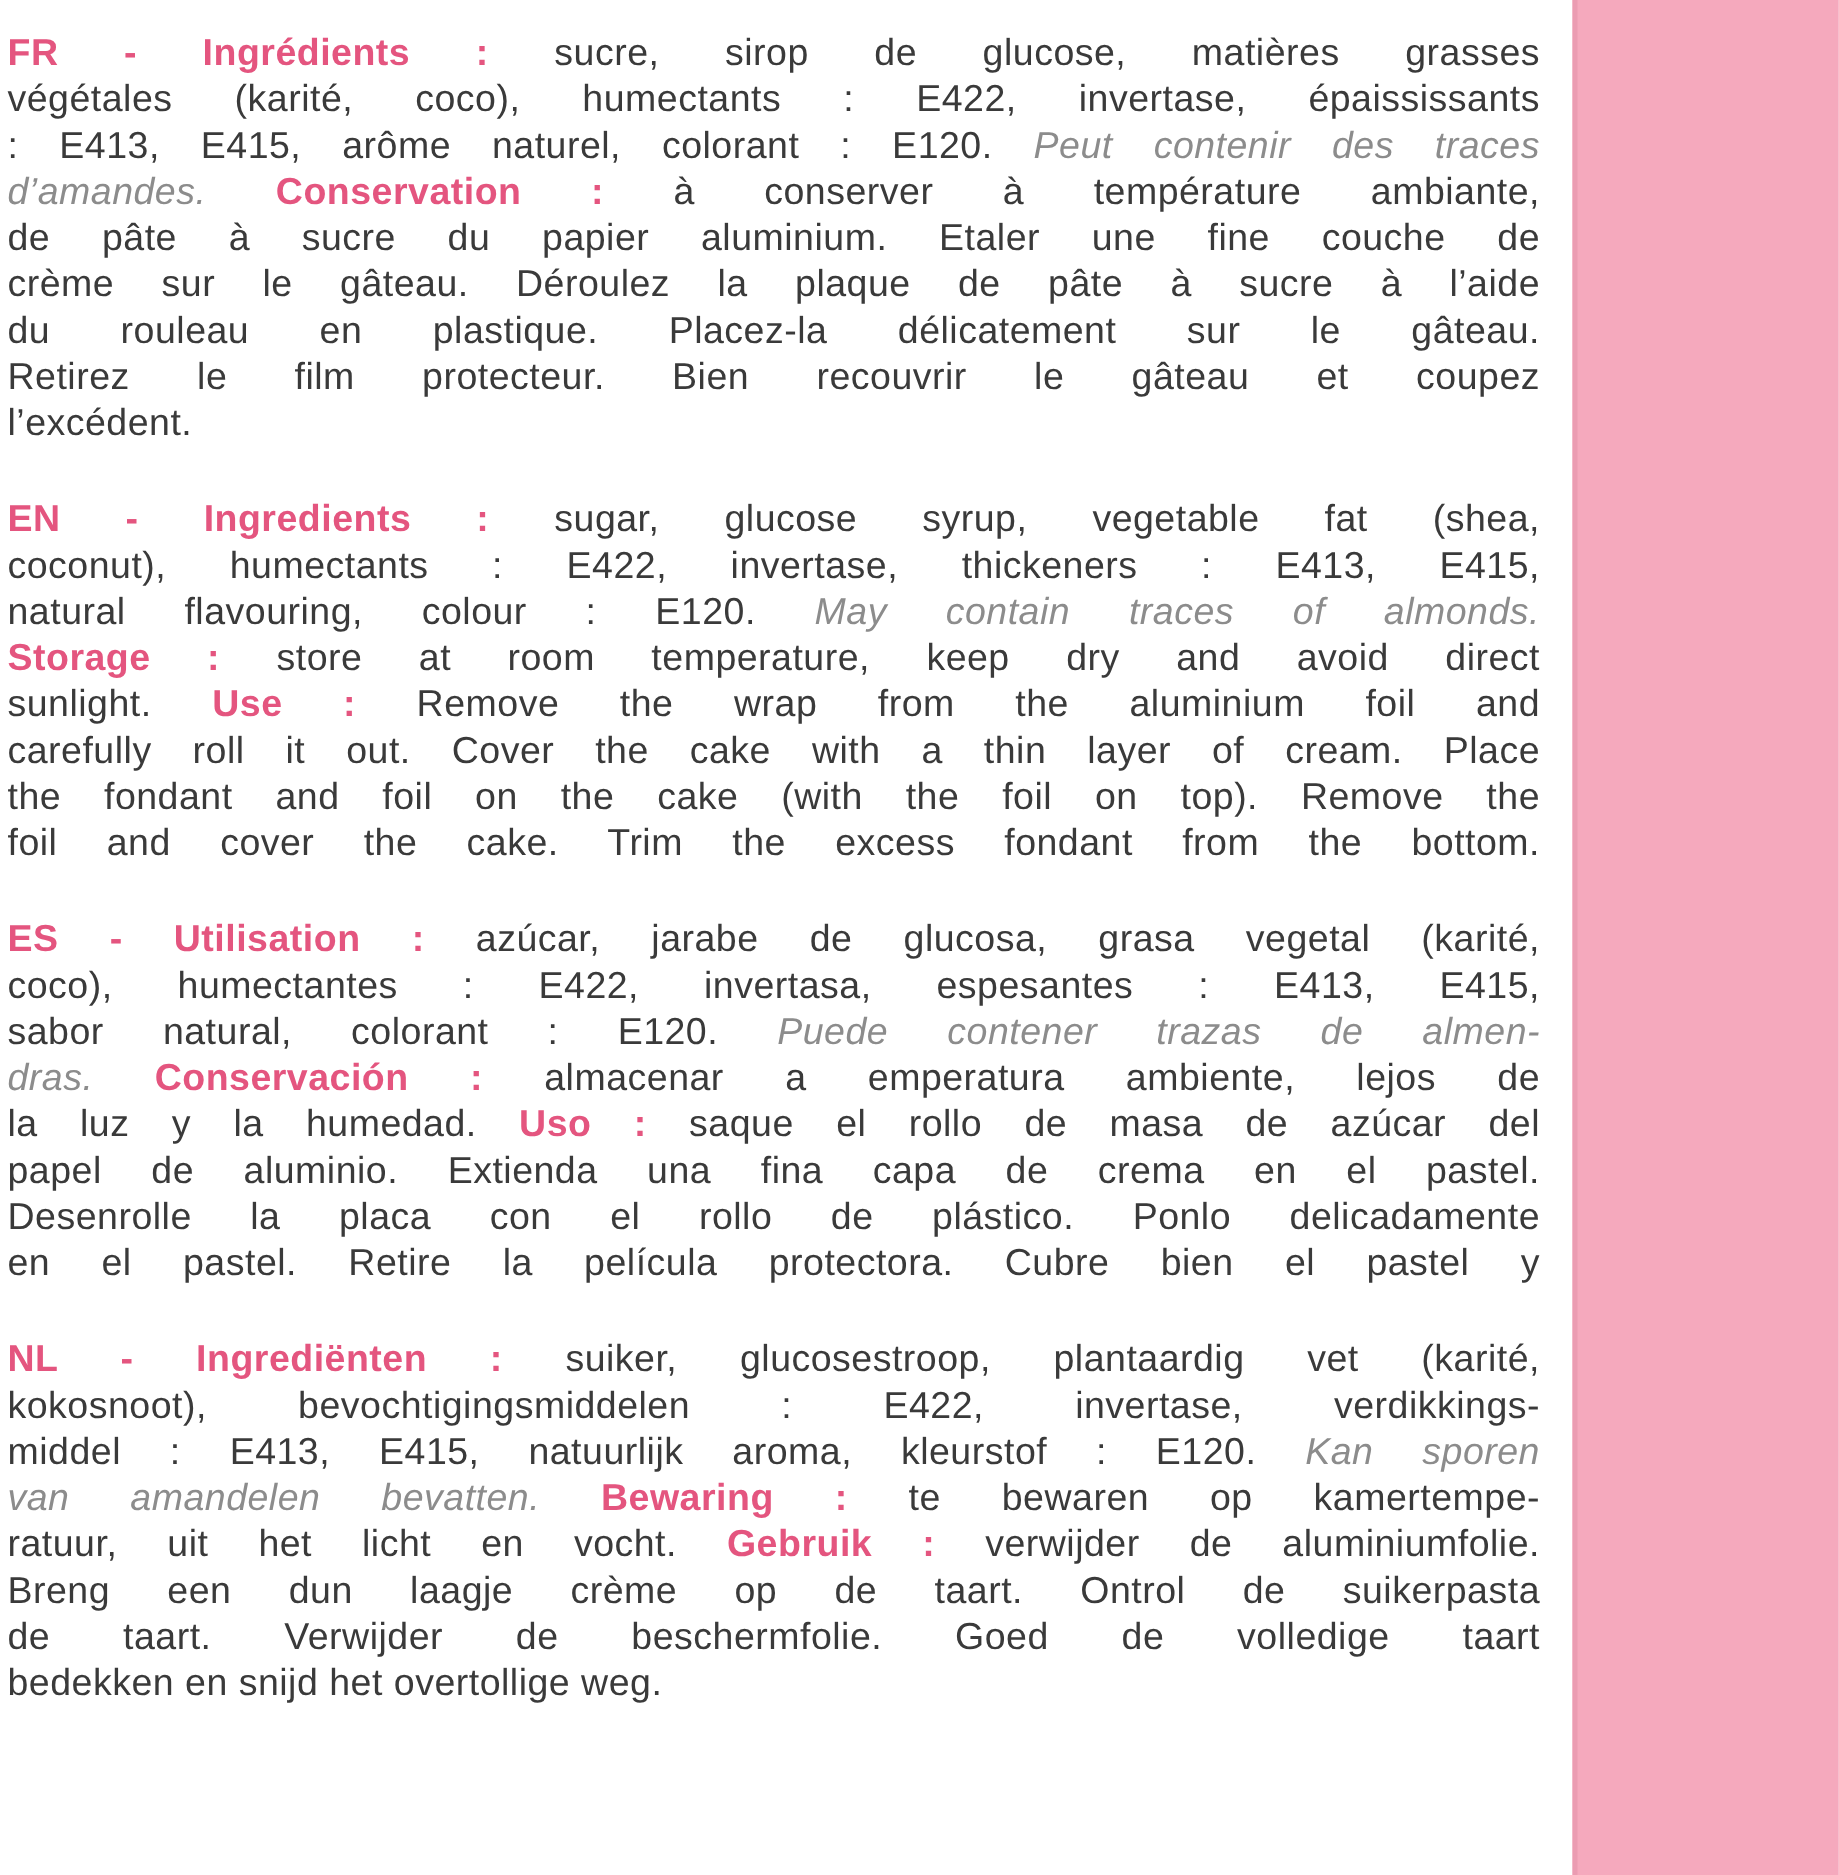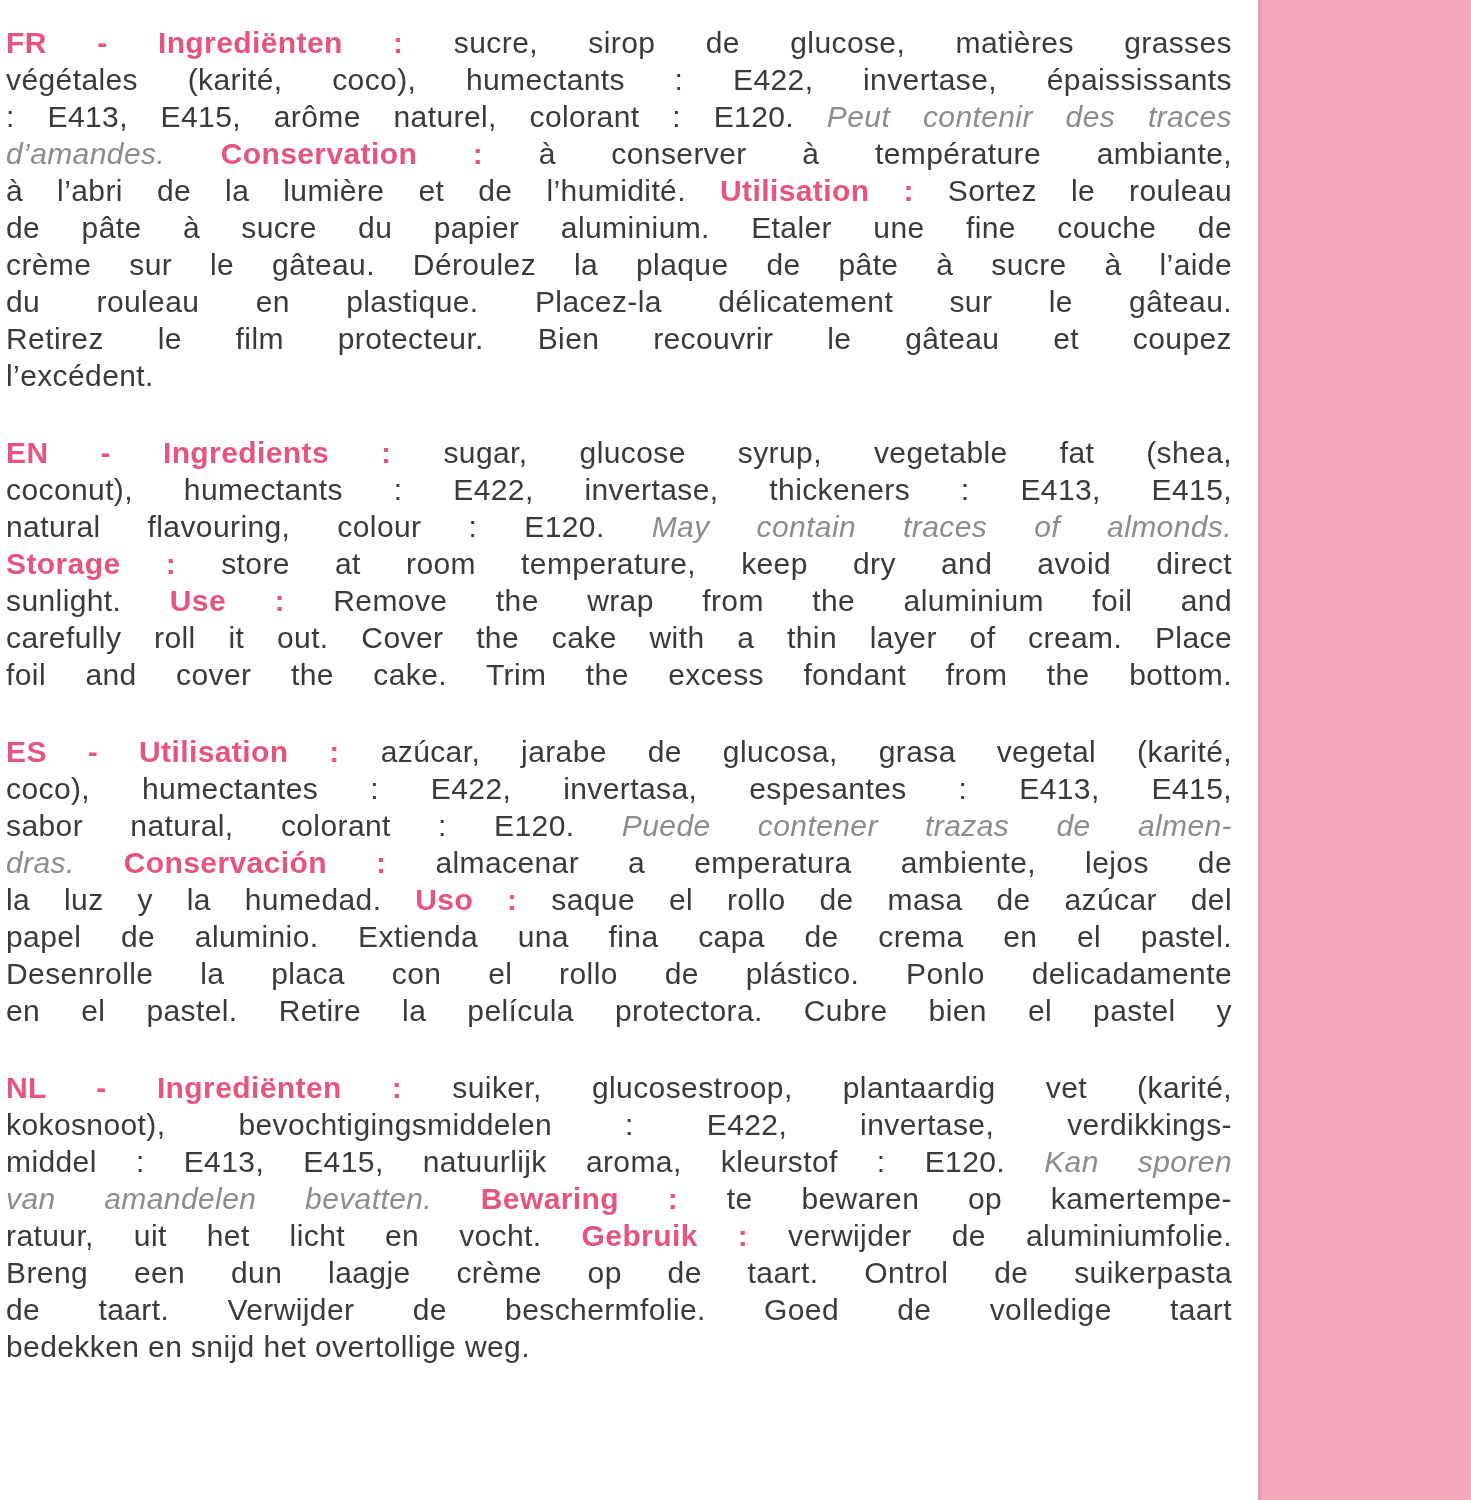--- a/index.html
+++ b/index.html
@@ -48,38 +48,38 @@
     height:1500px;
     background:var(--bar);
     border-left:4px solid var(--bar-edge);
   }
 </style>
 </head>
 <body>
 
 <div class="label-text">
     <div class="paragraph">
-      <div class="line"><span class="h">FR - Ingrediënten : </span><span class="b">sucre, sirop de glucose, matières grasses</span></div>
+      <div class="line"><span class="h">FR - Ingrédients : </span><span class="b">sucre, sirop de glucose, matières grasses</span></div>
       <div class="line"><span class="b">végétales (karité, coco), humectants : E422, invertase, épaississants</span></div>
       <div class="line"><span class="b">: E413, E415, arôme naturel, colorant : E120. </span><span class="n">Peut contenir des traces</span></div>
       <div class="line"><span class="n">d’amandes. </span><span class="h">Conservation : </span><span class="b">à conserver à température ambiante,</span></div>
-      <div class="line"><span class="b">à l’abri de la lumière et de l’humidité. </span><span class="h">Utilisation : </span><span class="b">Sortez le rouleau</span></div>
       <div class="line"><span class="b">de pâte à sucre du papier aluminium. Etaler une fine couche de</span></div>
       <div class="line"><span class="b">crème sur le gâteau. Déroulez la plaque de pâte à sucre à l’aide</span></div>
       <div class="line"><span class="b">du rouleau en plastique. Placez-la délicatement sur le gâteau.</span></div>
       <div class="line"><span class="b">Retirez le film protecteur. Bien recouvrir le gâteau et coupez</span></div>
       <div class="line left"><span class="b">l’excédent.</span></div>
     </div>
     <div class="paragraph">
       <div class="line"><span class="h">EN - Ingredients : </span><span class="b">sugar, glucose syrup, vegetable fat (shea,</span></div>
       <div class="line"><span class="b">coconut), humectants : E422, invertase, thickeners : E413, E415,</span></div>
       <div class="line"><span class="b">natural flavouring, colour : E120. </span><span class="n">May contain traces of almonds.</span></div>
       <div class="line"><span class="h">Storage : </span><span class="b">store at room temperature, keep dry and avoid direct</span></div>
       <div class="line"><span class="b">sunlight. </span><span class="h">Use : </span><span class="b">Remove the wrap from the aluminium foil and</span></div>
       <div class="line"><span class="b">carefully roll it out. Cover the cake with a thin layer of cream. Place</span></div>
+      <div class="line"><span class="b">the fondant and foil on the cake (with the foil on top). Remove the</span></div>
       <div class="line"><span class="b">foil and cover the cake. Trim the excess fondant from the bottom.</span></div>
     </div>
     <div class="paragraph">
       <div class="line"><span class="h">ES - Utilisation : </span><span class="b">azúcar, jarabe de glucosa, grasa vegetal (karité,</span></div>
       <div class="line"><span class="b">coco), humectantes : E422, invertasa, espesantes : E413, E415,</span></div>
       <div class="line"><span class="b">sabor natural, colorant : E120. </span><span class="n">Puede contener trazas de almen-</span></div>
       <div class="line"><span class="n">dras. </span><span class="h">Conservación : </span><span class="b">almacenar a emperatura ambiente, lejos de</span></div>
       <div class="line"><span class="b">la luz y la humedad. </span><span class="h">Uso : </span><span class="b">saque el rollo de masa de azúcar del</span></div>
       <div class="line"><span class="b">papel de aluminio. Extienda una fina capa de crema en el pastel.</span></div>
       <div class="line"><span class="b">Desenrolle la placa con el rollo de plástico. Ponlo delicadamente</span></div>

